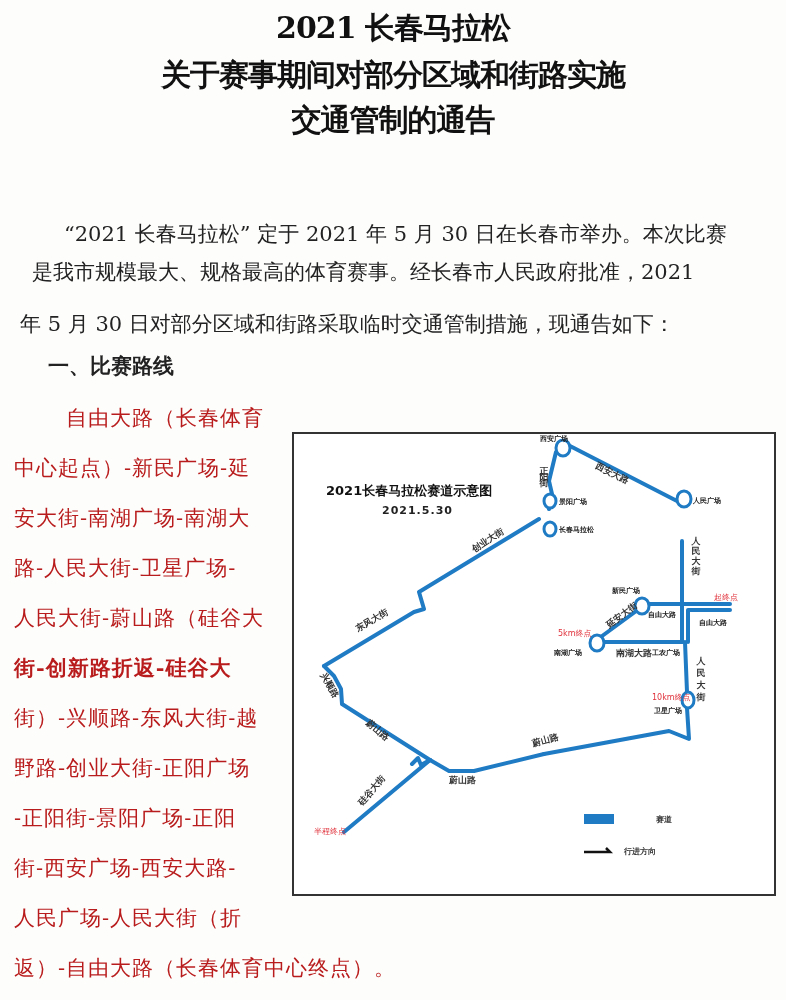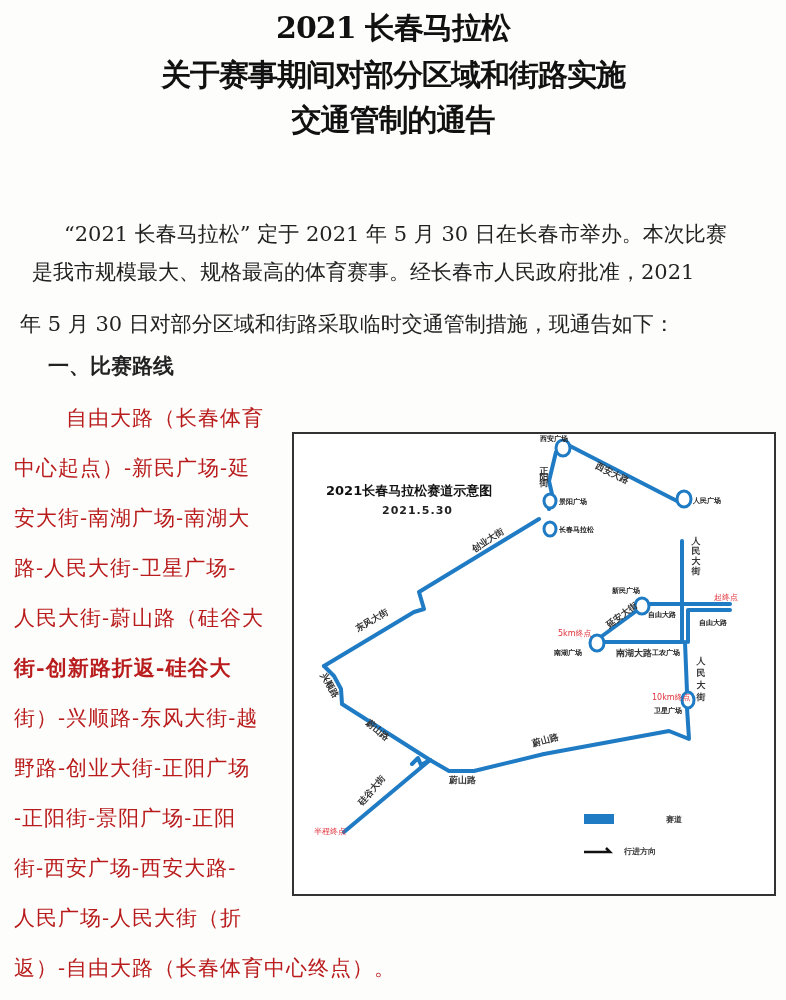--- a/index.html
+++ b/index.html
@@ -143,15 +143,15 @@
   <div class="lbl lbl-road" style="left:310px; top:175px; transform:rotate(-37deg);">延安大街</div>
   <div class="lbl lbl-road" style="left:322px; top:213px;">南湖大路</div>
   <div class="lbl" style="left:354px; top:176px;">自由大路</div>
   <div class="lbl" style="left:405px; top:184px;">自由大路</div>
 
   <div class="lbl lbl-red" style="left:420px; top:158px;">起终点</div>
   <div class="lbl lbl-red" style="left:264px; top:194px;">5km终点</div>
   <div class="lbl lbl-red" style="left:358px; top:258px;">10km终点</div>
   <div class="lbl lbl-red" style="left:20px; top:392px;">半程终点</div>
 
-  <div class="legend-label" style="left:324px; top:380px;padding-left:48px;">赛道</div>
+  <div class="legend-label" style="left:314px; top:380px;padding-left:48px;">赛道</div>
   <div class="legend-label" style="left:330px; top:412px;">行进方向</div>
 </div>
 
 </body></html>

